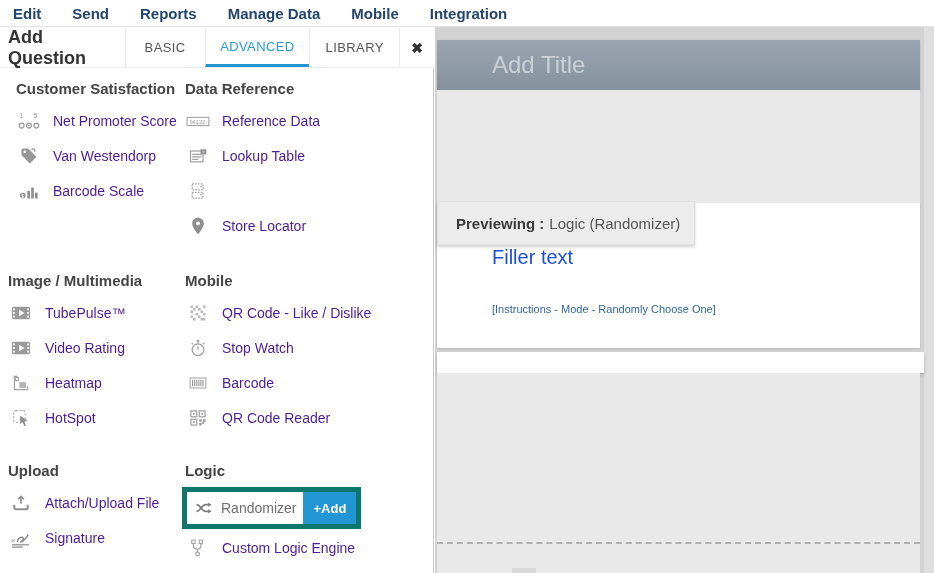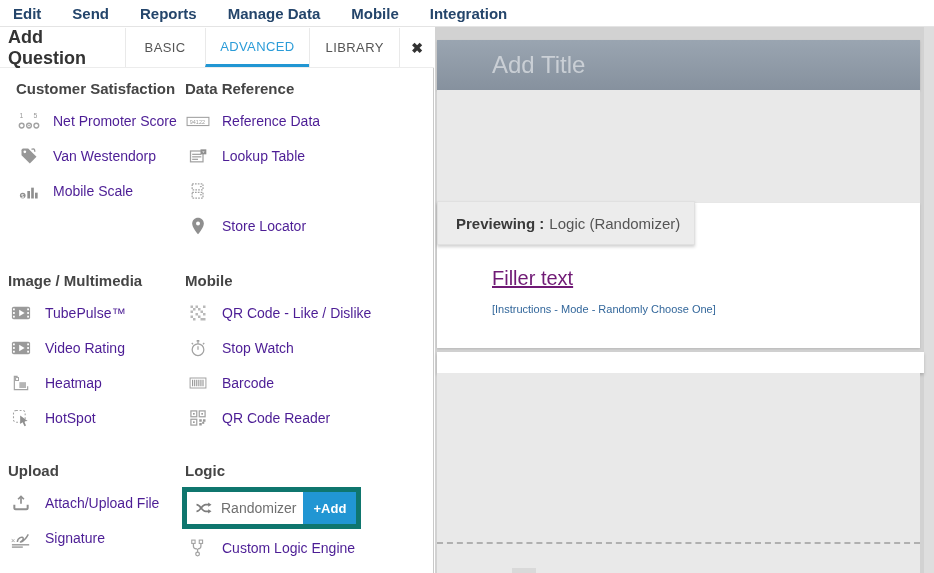--- a/index.html
+++ b/index.html
@@ -56,21 +56,21 @@
   .scroll-strip{position:absolute;left:489px;top:0;width:10px;height:546px;background:#dedede;}
   .survey-header{position:absolute;left:2px;top:13px;width:483px;height:50px;
                  background:linear-gradient(#9aa5b1,#86919e);display:flex;align-items:center;
                  box-shadow:0 1px 2px rgba(0,0,0,.15);cursor:pointer;}
   .survey-header-text{font-size:24px;color:rgba(255,255,255,.52);padding-left:55px;}
   .survey-gray-1{position:absolute;left:2px;top:63px;width:483px;height:113px;background:#e9e9e9;}
   .obscured-text{position:absolute;left:53px;top:127px;width:154px;height:4px;
                  background:repeating-linear-gradient(90deg,#a8a8a8 0 7px,transparent 7px 12px);}
   .question-block{position:absolute;left:2px;top:176px;width:483px;height:145px;background:#fff;
                   box-shadow:0 1px 2px rgba(0,0,0,.12);}
-  .question-title{position:absolute;left:55px;top:64px;font-size:20px;color:#701a75;text-decoration:underline;}
+  .question-title{position:absolute;left:55px;top:43px;font-size:20px;color:#1d4ed8;}
   .question-instruction{position:absolute;left:55px;top:100px;font-size:11px;color:#33679b;}
   .white-strip{position:absolute;left:2px;top:325px;width:487px;height:21px;background:#fff;
                box-shadow:0 2px 3px rgba(0,0,0,.18);}
   .survey-gray-2{position:absolute;left:2px;top:346px;width:483px;height:200px;background:#e9e9e9;}
   .dashed-divider{position:absolute;left:0px;top:169px;width:483px;border-top:2px dashed #b0b0b0;}
   .bottom-stub{position:absolute;left:77px;top:541px;width:24px;height:5px;background:#d9d9d9;}
   .preview-tooltip{position:absolute;left:2px;top:174px;width:258px;height:44px;background:#ececec;
                    border:1px solid #e0e0e0;box-sizing:border-box;box-shadow:0 2px 3px rgba(0,0,0,.18);
                    display:flex;align-items:center;padding-left:18px;z-index:5;}
   .preview-tooltip .lbl{font-size:15px;font-weight:700;color:#3a3a3a;margin-right:5px;}
@@ -128,21 +128,21 @@
       <div class="item">
         <span class="icon-box">
           <svg width="20" height="20" viewBox="0 0 24 24">
             <circle cx="4.5" cy="17.5" r="3.4" fill="#8f8f8f" stroke="none"></circle>
             <text x="2.6" y="20" font-size="6" fill="#fff" stroke="none">$</text>
             <rect x="10" y="12" width="3.2" height="9" fill="#8f8f8f" stroke="none"></rect>
             <rect x="14.6" y="8" width="3.2" height="13" fill="#8f8f8f" stroke="none"></rect>
             <rect x="19.2" y="14" width="3.2" height="7" fill="#8f8f8f" stroke="none"></rect>
           </svg>
         </span>
-        <span class="item-label">Mobile Scale</span>
+        <span class="item-label">Barcode Scale</span>
       </div>
     </div>
 
     <div class="section sec-dataref">
       <div class="section-title">Data Reference</div>
       <div class="item">
         <span class="icon-box">
           <svg width="24" height="20" viewBox="0 0 26 22">
             <rect x="1" y="7" width="24" height="9" stroke-width="1.2"></rect>
             <text x="4" y="14" font-size="6" fill="#9a9a9a" stroke="none">94122</text>

